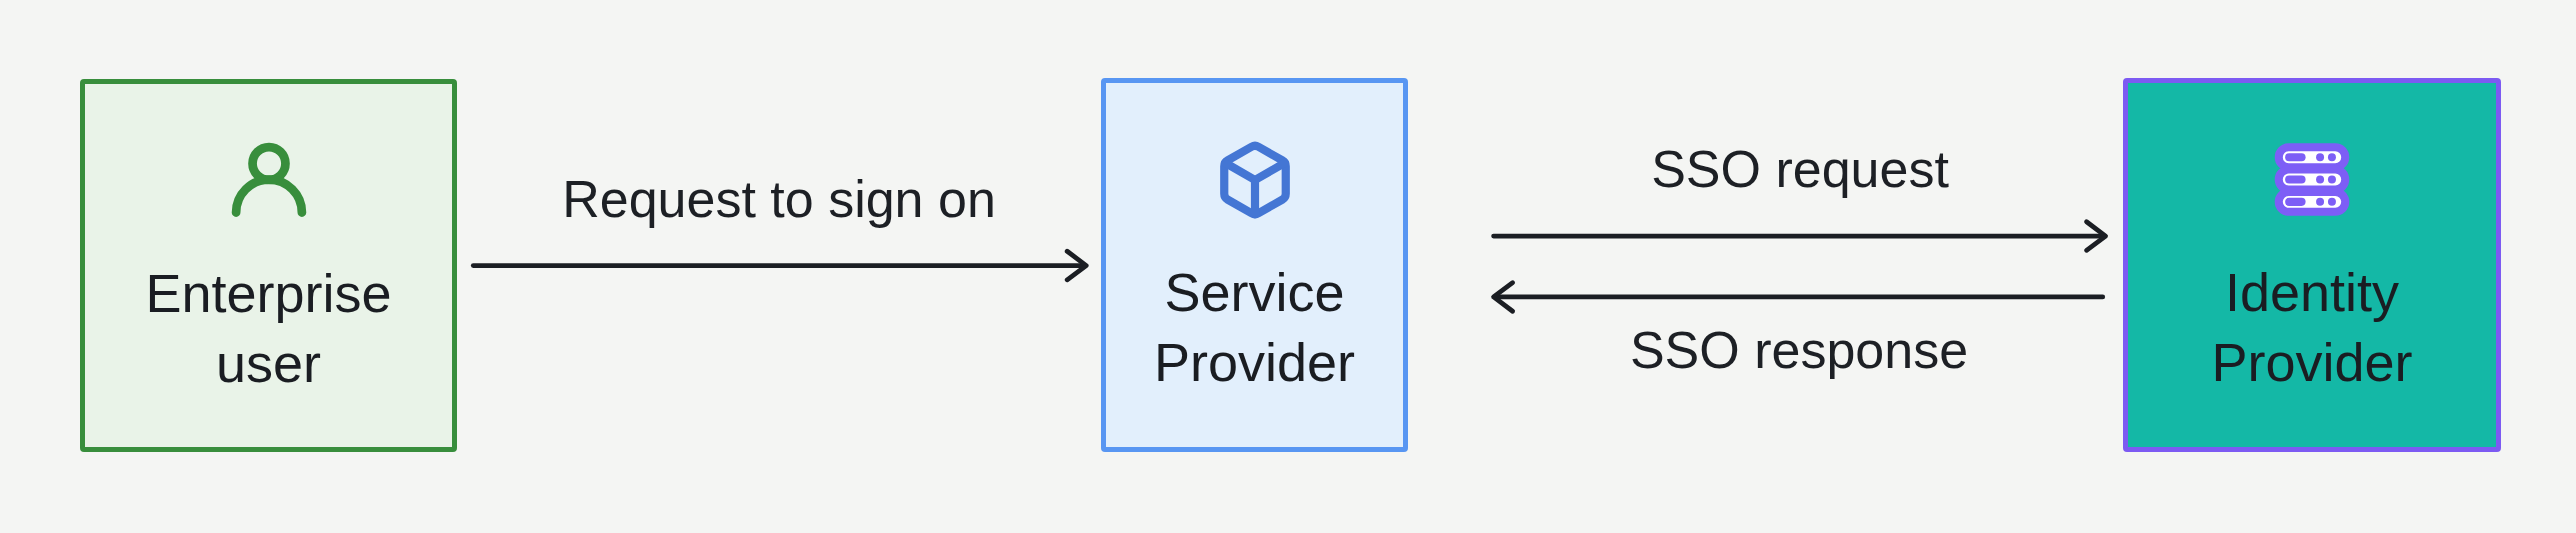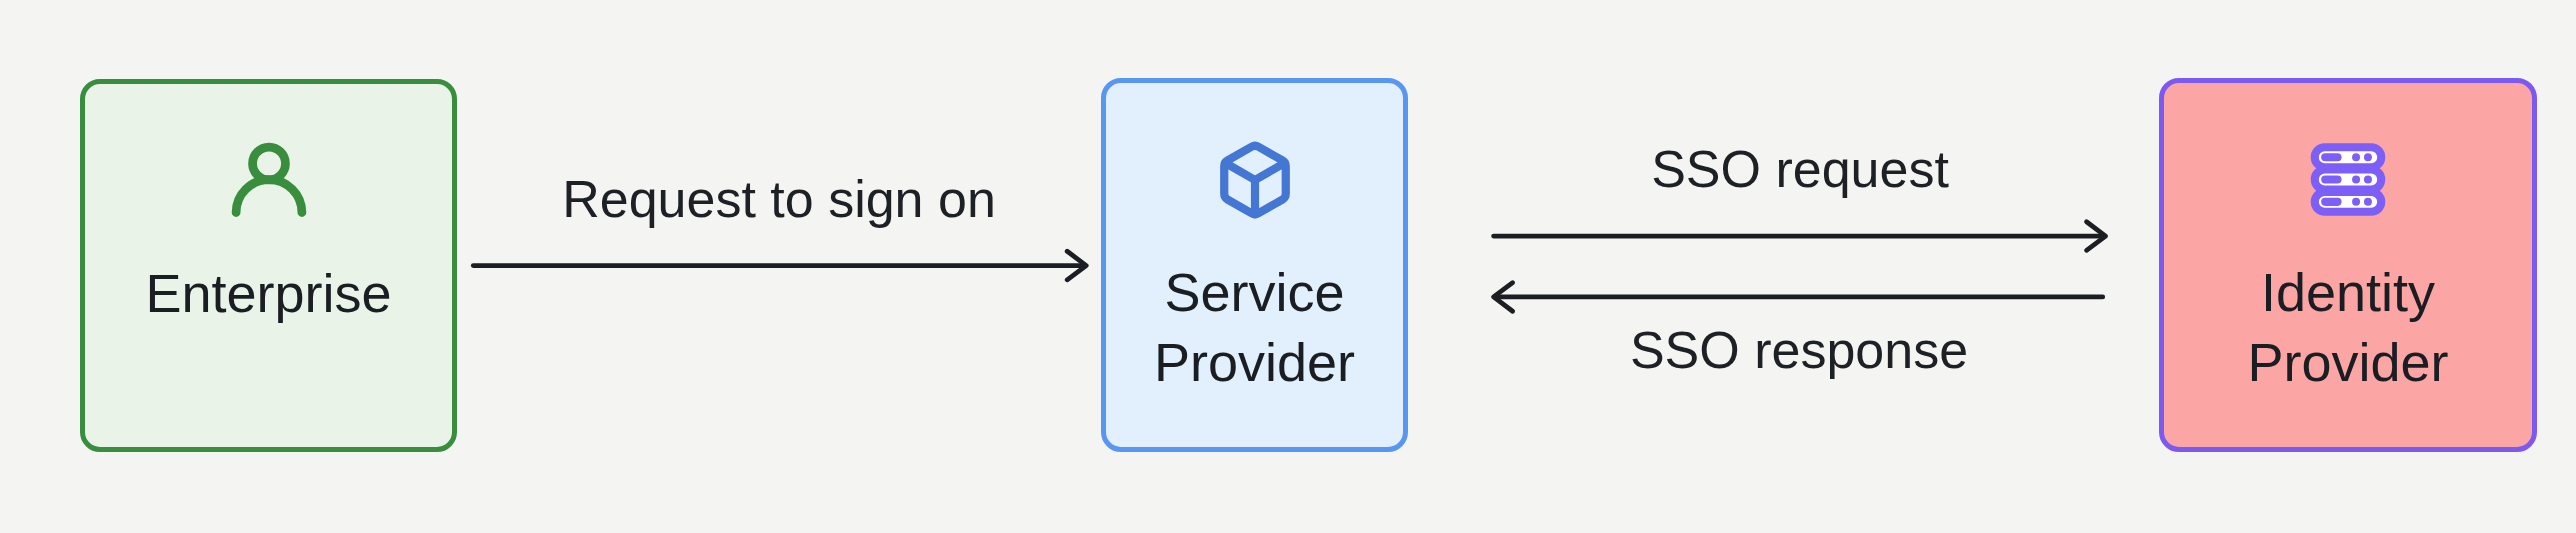--- a/index.html
+++ b/index.html
@@ -21,34 +21,34 @@
   .arrows-layer path {
     stroke: #1b1e23;
     stroke-width: 5;
     fill: none;
     stroke-linecap: round;
     stroke-linejoin: round;
   }
   .node {
     position: absolute;
     box-sizing: border-box;
-    border-radius: 20px;
+    border-radius: 4px;
     border: 5.7px solid transparent;
   }
   .node-enterprise-user {
     left: 80px; top: 79px; width: 377px; height: 373px;
     background: #e9f3e8; border-color: #388e3c;
   }
   .node-service-provider {
     left: 1101px; top: 78px; width: 307px; height: 374px;
     background: #e2effc; border-color: #5896f2;
   }
   .node-identity-provider {
     left: 2123px; top: 78px; width: 378px; height: 374px;
-    background: #fca5a5; border-color: #7c5af2; margin-left: 36px;
+    background: #14b8a6; border-color: #7c5af2;
   }
   .node-icon {
     position: absolute;
     top: 55px; left: 50%;
     transform: translateX(-50%);
   }
   .node-icon svg { display: block; overflow: visible; }
   .node-label {
     position: absolute;
     top: 174px; left: 0; right: 0;
@@ -100,20 +100,21 @@
     <span class="node-icon">
       <svg width="84" height="84" viewBox="0 0 24 24" xmlns="http://www.w3.org/2000/svg">
         <g fill="none" stroke-width="2.5" stroke-linecap="round" stroke-linejoin="round" stroke="#388e3c">
           <circle cx="12" cy="7" r="4.7"></circle>
           <path d="M21.4 21a9.4 9.4 0 0 0-18.8 0"></path>
         </g>
       </svg>
     </span>
     <div class="node-label">
       <span>Enterprise</span>
+      <span>user</span>
     </div>
   </div>
 
   <div class="node node-service-provider">
     <span class="node-icon">
       <svg width="82" height="84" viewBox="0 0 24 24" xmlns="http://www.w3.org/2000/svg">
         <g fill="none" stroke-width="2.4" stroke-linecap="round" stroke-linejoin="round" stroke="#4476d4">
           <path d="M21 8a2 2 0 0 0-1-1.73l-7-4a2 2 0 0 0-2 0l-7 4A2 2 0 0 0 3 8v8a2 2 0 0 0 1 1.73l7 4a2 2 0 0 0 2 0l7-4A2 2 0 0 0 21 16Z"></path>
           <path d="m3.3 7 8.7 5 8.7-5"></path>
           <path d="M12 22v-10"></path>

